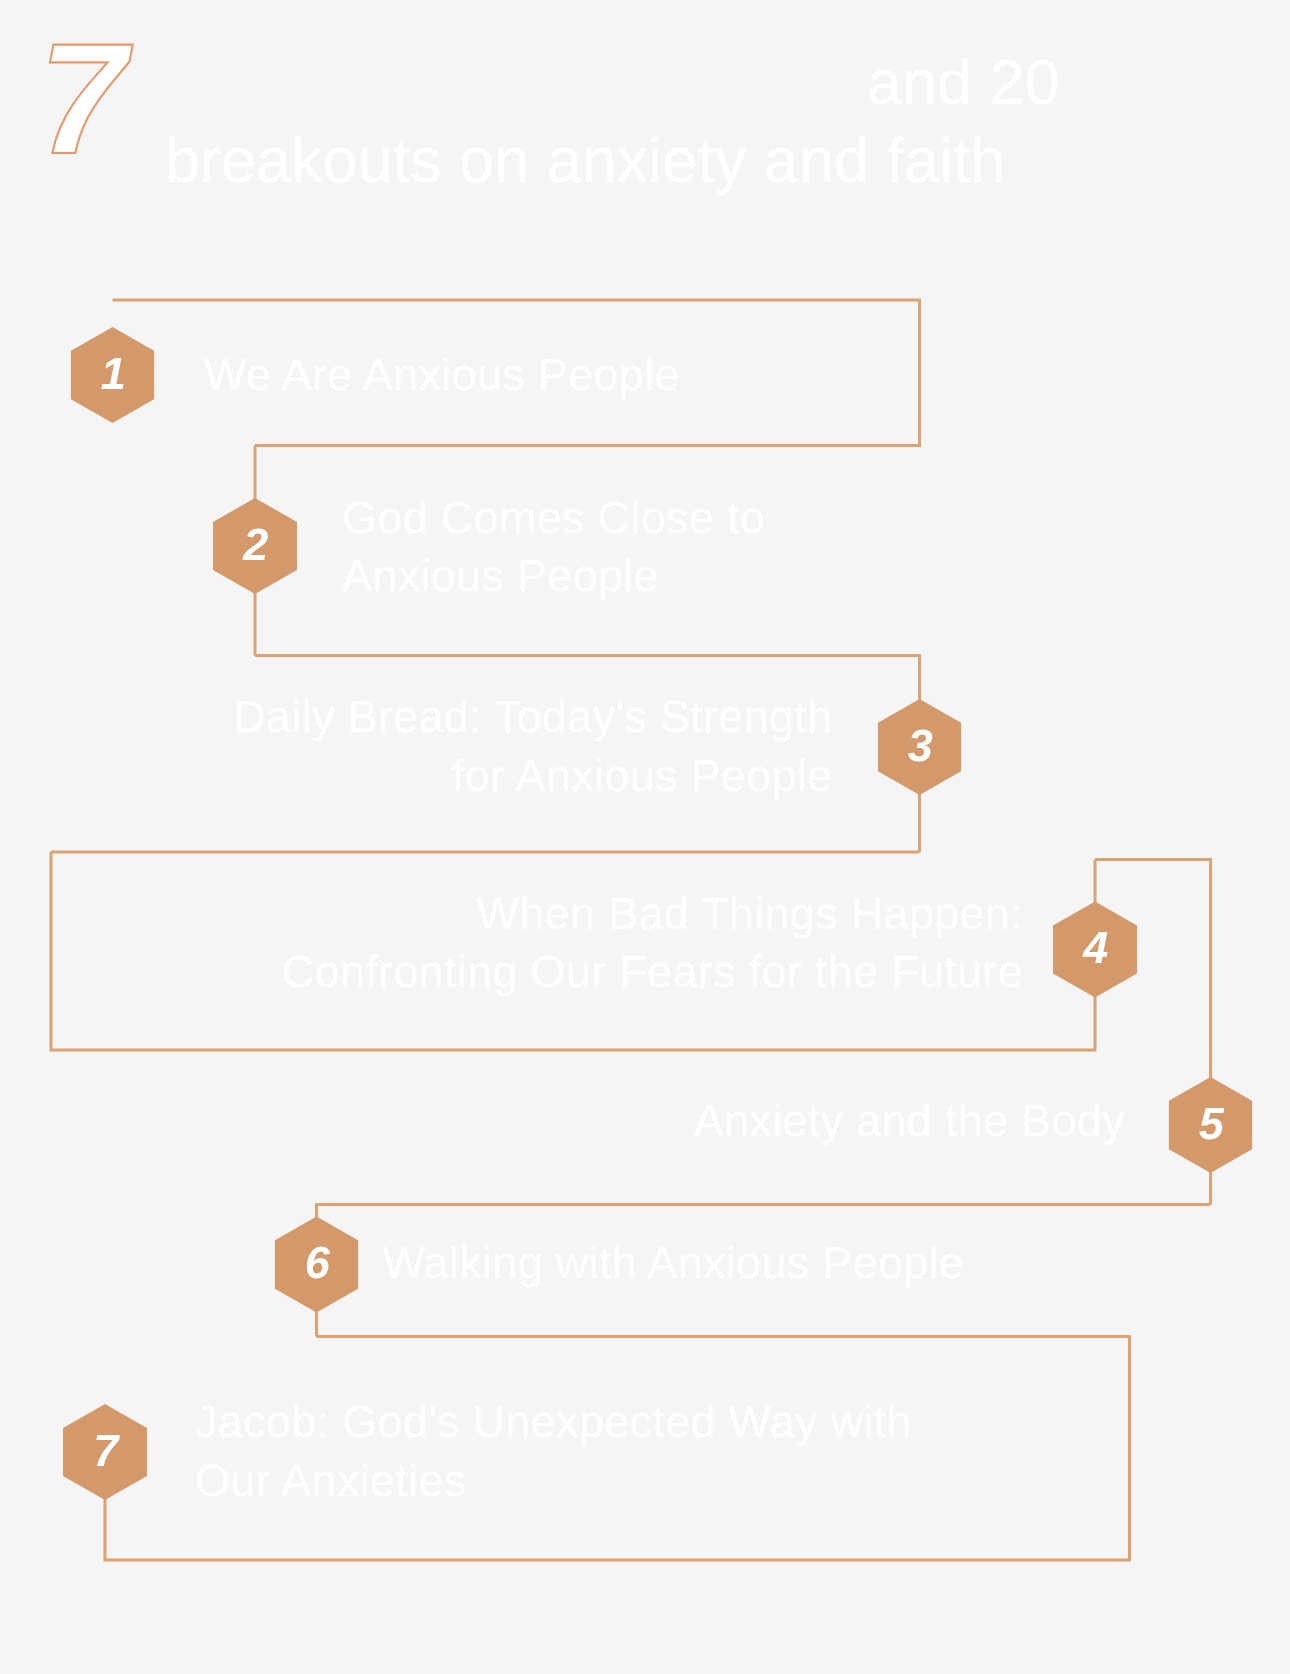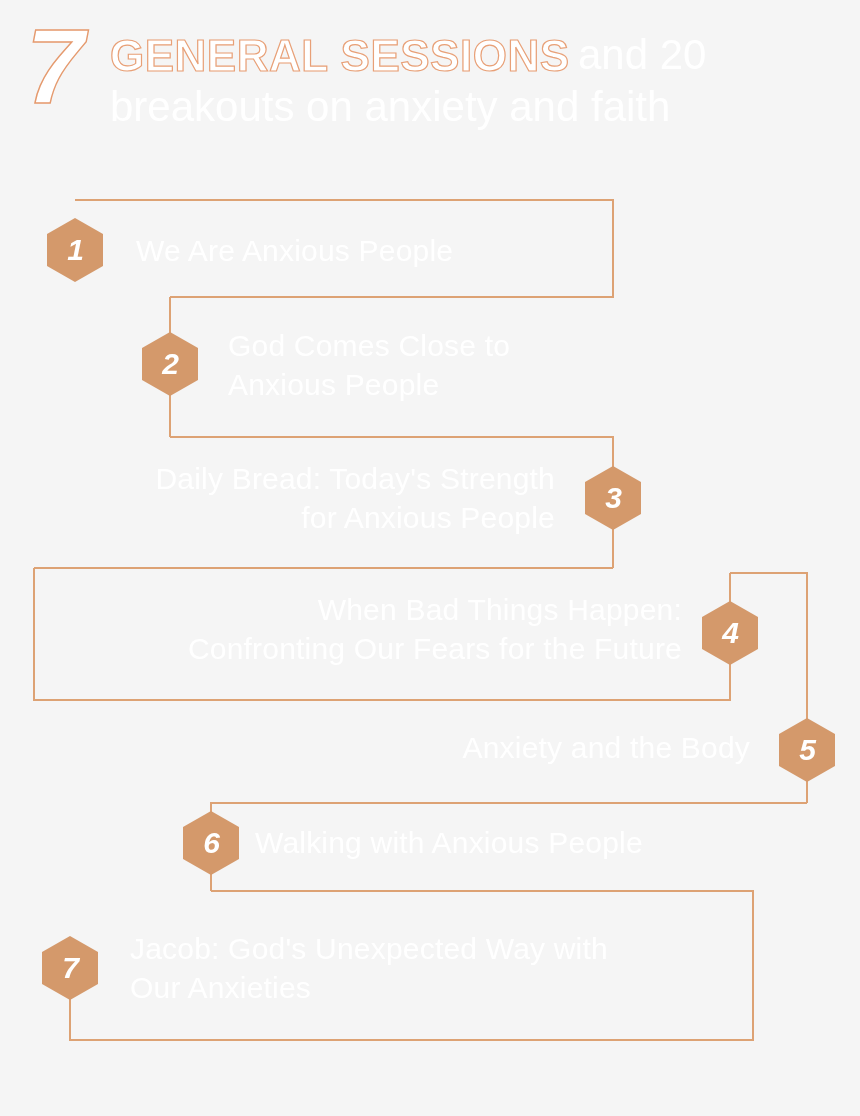--- a/index.html
+++ b/index.html
@@ -113,21 +113,20 @@
     letter-spacing: -1px;
   }
 </style>
 </head>
 <body>
 
 <div id="stage">
 
   <div id="header">
     <div class="hdr-seven">7</div>
-    <div class="hdr-outline">GENERAL SESSIONS</div>
     <div class="hdr-plain1">and 20</div>
     <div class="hdr-plain2">breakouts on anxiety and faith</div>
   </div>
 
   <div id="flow">
 
     <svg id="flow-svg" width="860" height="1116">
       <g fill="none" stroke="#dda274" stroke-width="2">
 
         <path d="M 75 200 L 613 200 L 613 297 L 170 297"></path>

